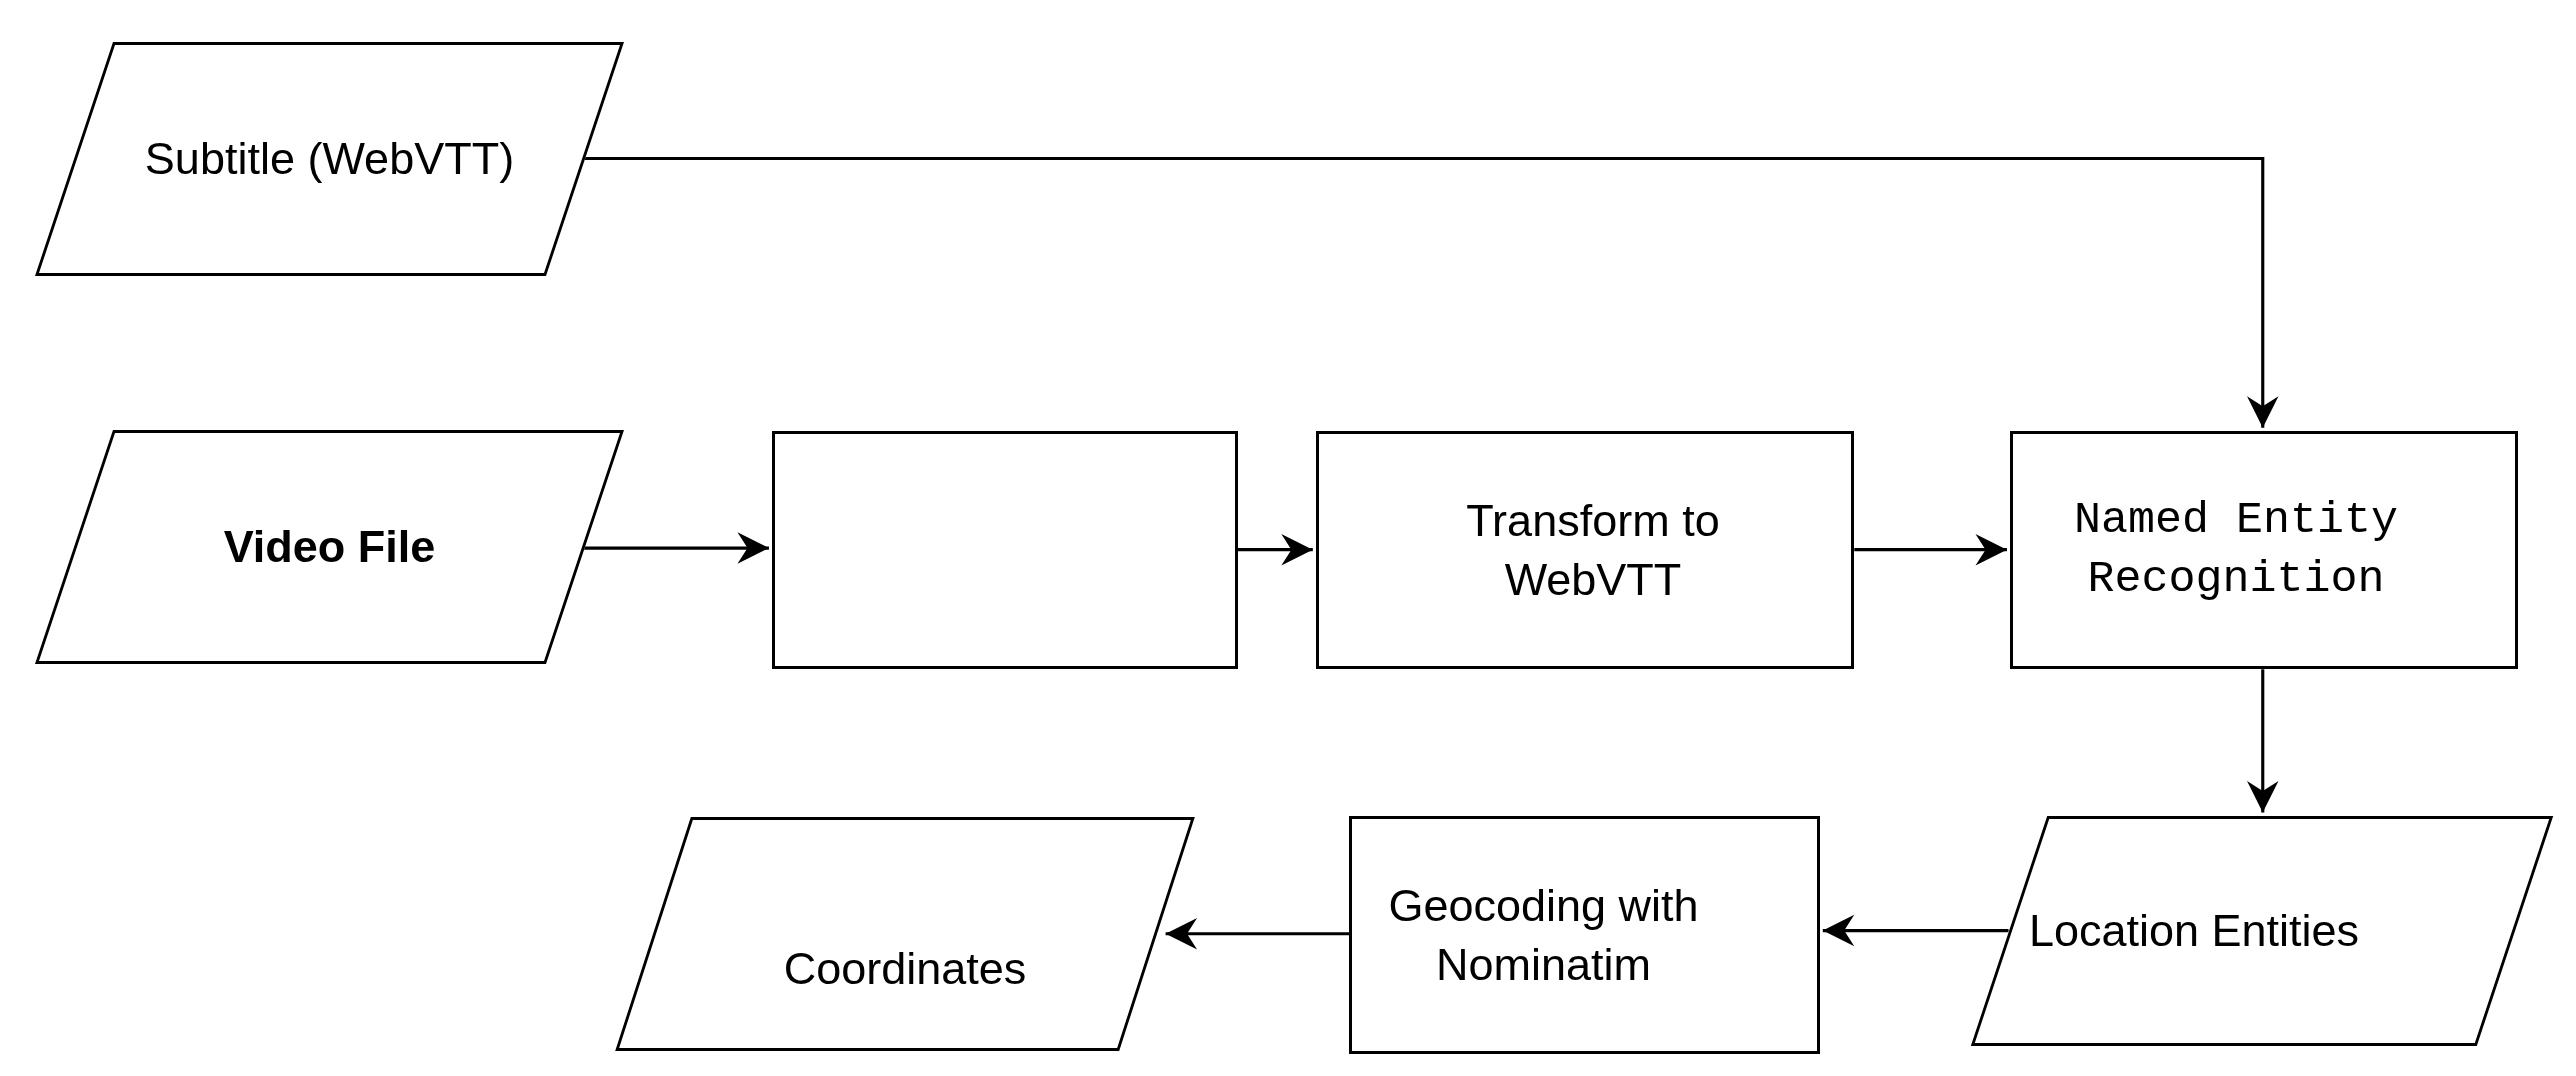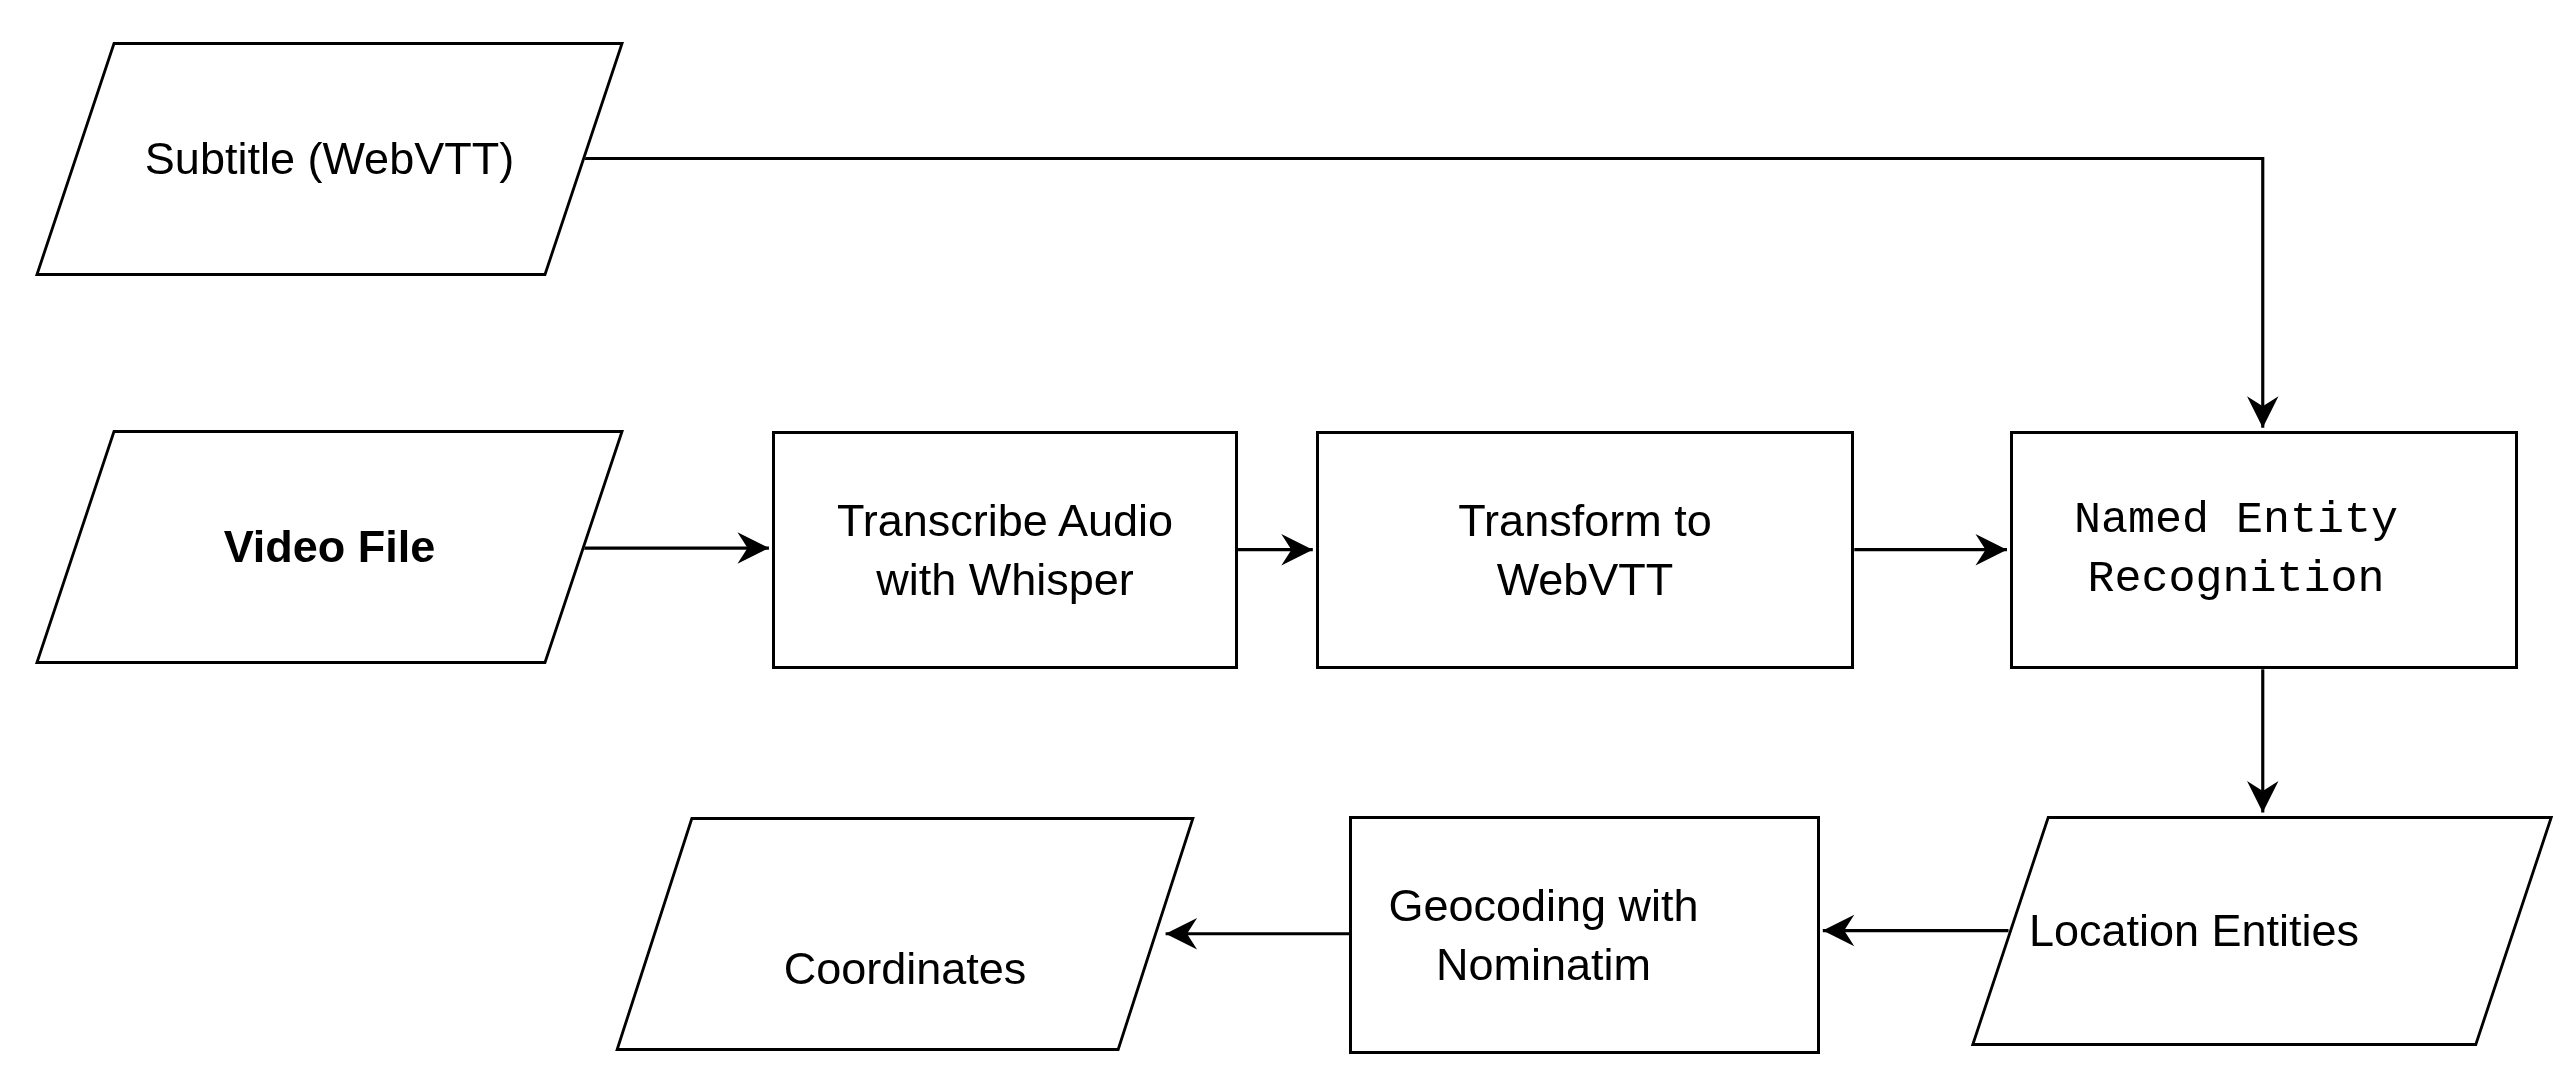--- a/index.html
+++ b/index.html
@@ -56,24 +56,22 @@
       <polyline points="2356,688 2550,688" fill="none" stroke="#000000" stroke-width="4" marker-end="url(#arrow)"></polyline>
       <polyline points="2875,840 2875,1022" fill="none" stroke="#000000" stroke-width="4" marker-end="url(#arrow)"></polyline>
       <polyline points="2552,1172 2316,1172" fill="none" stroke="#000000" stroke-width="4" marker-end="url(#arrow)"></polyline>
       <polyline points="1714,1176 1481,1176" fill="none" stroke="#000000" stroke-width="4" marker-end="url(#arrow)"></polyline>
     </svg>
     <div class="shape parallelogram" style="left: 74px; top: 34px; width: 511px; height: 234px; transform: skewX(-18.4349deg);"></div>
     <div class="label" style="left: 35px; top: 34px; width: 589px; height: 234px;">Subtitle (WebVTT)</div>
     <div class="shape parallelogram" style="left: 74px; top: 422px; width: 511px; height: 234px; transform: skewX(-18.4349deg);"></div>
     <div class="label" style="left: 35px; top: 422px; width: 589px; height: 234px; font-weight: bold;">Video File</div>
     <div class="shape process" style="left: 772px; top: 423px; width: 466px; height: 238px;"></div>
-    <div class="label" style="left: 772px; top: 423px; width: 466px; height: 238px;">Transcribe Audio
-with Whisper</div>
     <div class="shape process" style="left: 1316px; top: 423px; width: 538px; height: 238px;"></div>
-    <div class="label" style="left: 1316px; top: 423px; width: 538px; height: 238px;">Transform to
+    <div class="label" style="left: 1316px; top: 423px; width: 538px; height: 238px; padding-left: 8px;">Transform to
 WebVTT</div>
     <div class="shape process" style="left: 2010px; top: 423px; width: 508px; height: 238px;"></div>
     <div class="label" style="left: 1982px; top: 423px; width: 508px; height: 238px; font-family: Liberation Mono, monospace;">Named Entity
 Recognition</div>
     <div class="shape parallelogram" style="left: 2009px; top: 808px; width: 506px; height: 230px; transform: skewX(-18.3761deg);"></div>
     <div class="label" style="left: 1903px; top: 808px; width: 582px; height: 230px;">Location Entities</div>
     <div class="shape process" style="left: 1349px; top: 808px; width: 471px; height: 238px;"></div>
     <div class="label" style="left: 1349px; top: 808px; width: 389px; height: 238px;">Geocoding with
 Nominatim</div>
     <div class="shape parallelogram" style="left: 653px; top: 809px; width: 504px; height: 234px; transform: skewX(-17.9125deg);"></div>

